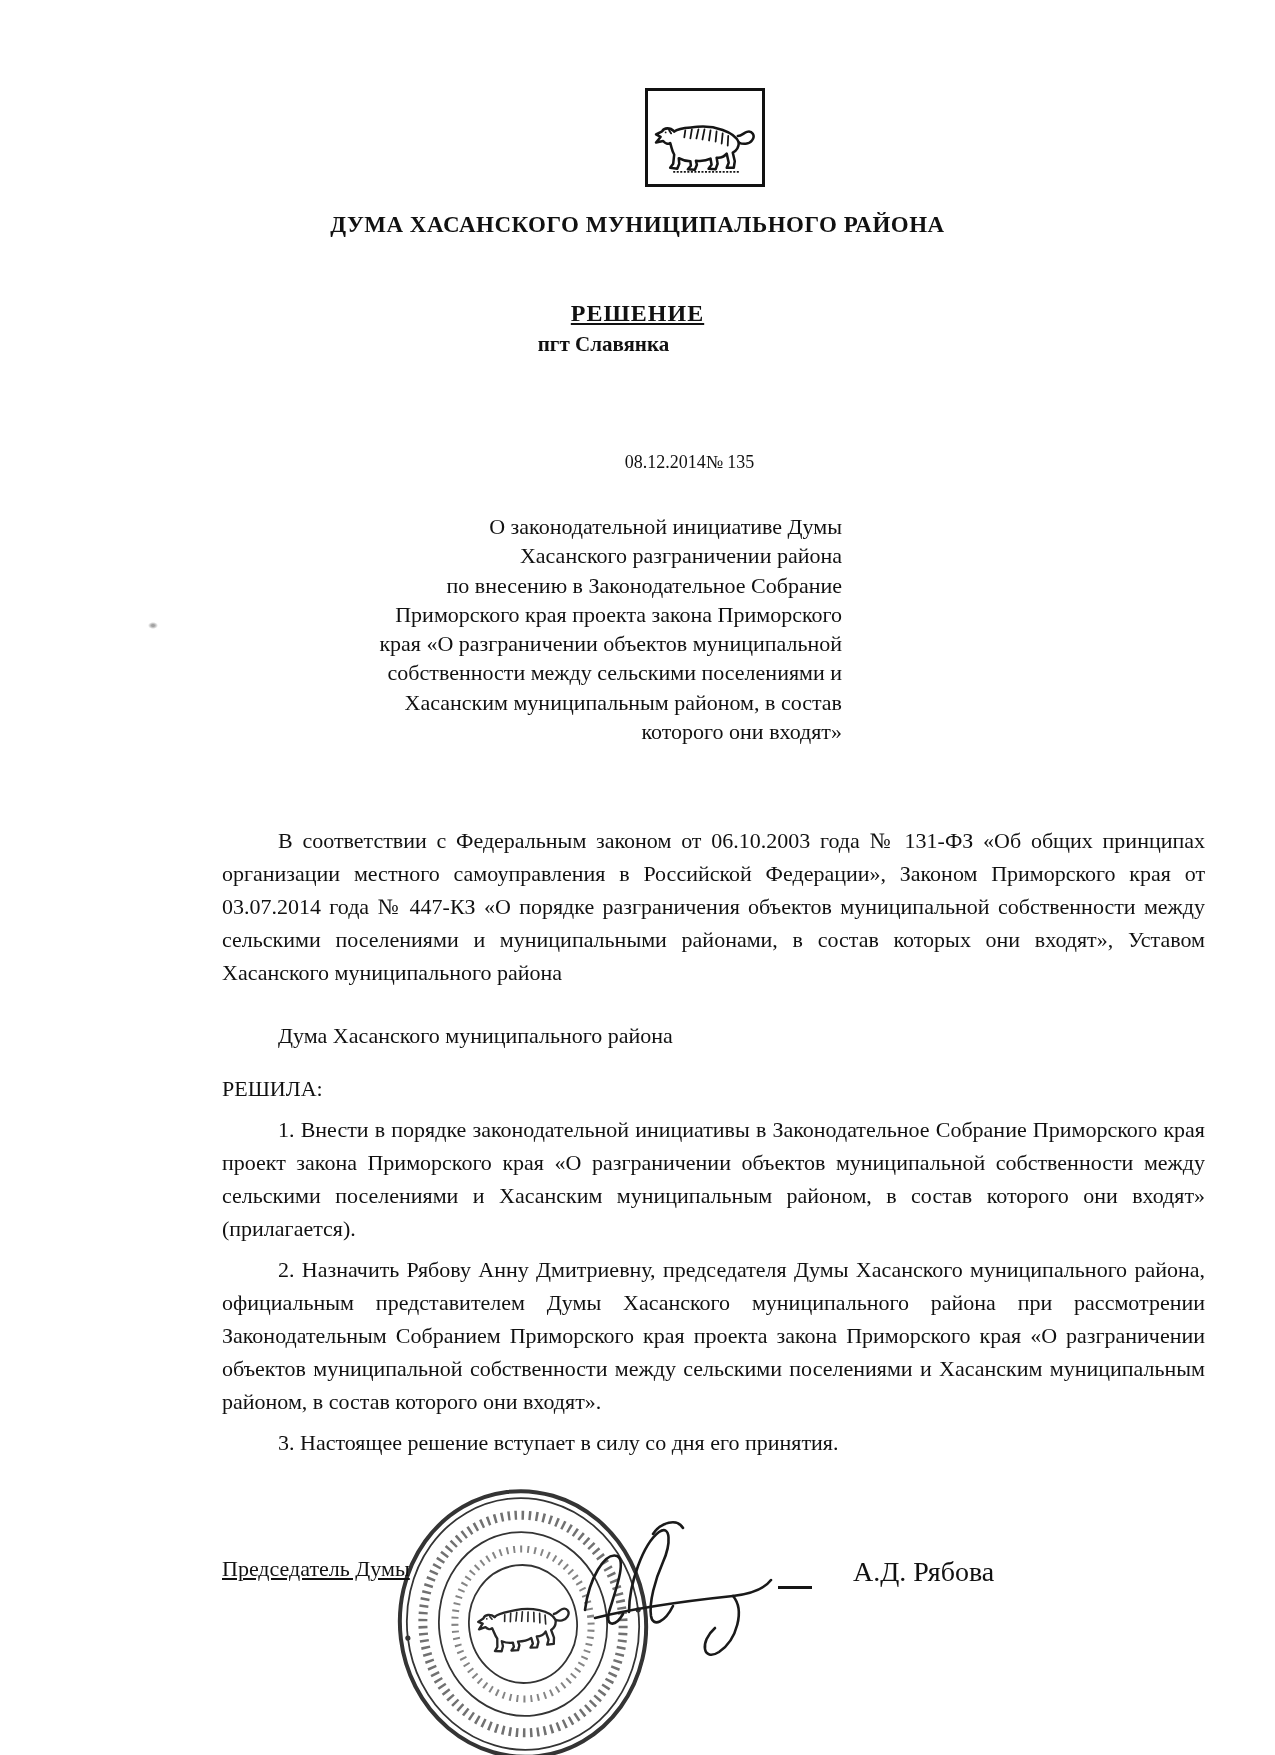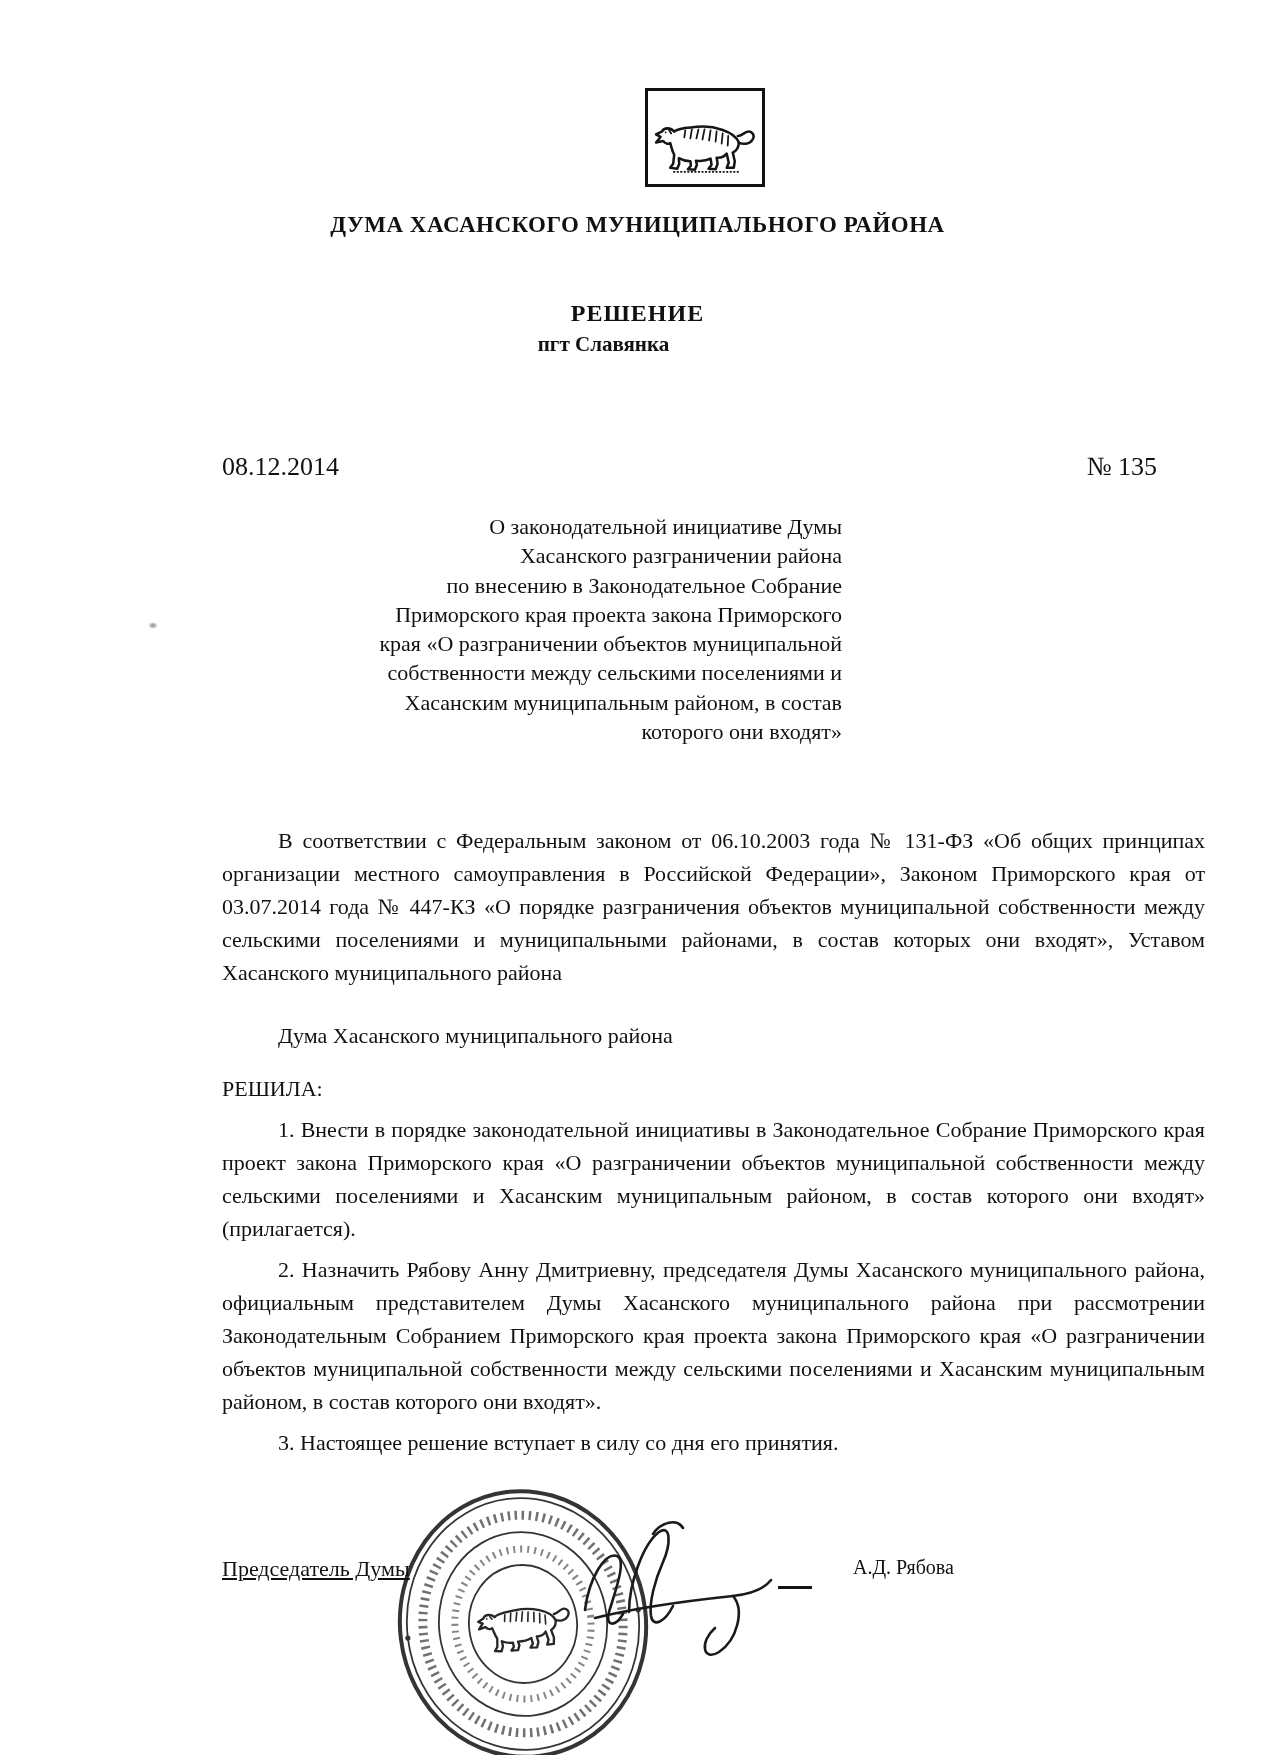--- a/index.html
+++ b/index.html
@@ -22,32 +22,32 @@
   }
   .emblem-box svg { width: 106px; height: 66px; margin-top: 6px; }
 
   
   .org-title {
     left: 0; top: 212px; width: 1275px;
     text-align: center; font-weight: bold; font-size: 23px; letter-spacing: 0.5px;
   }
   .doc-type {
     left: 0; top: 300px; width: 1275px;
-    text-align: center; font-weight: bold; font-size: 24px; letter-spacing: 1px;
+    text-align: center; font-weight: bold; font-size: 24px; letter-spacing: 1px; text-decoration: underline;
   }
   .doc-place {
     left: 0; top: 332px; width: 1207px;
     text-align: center; font-weight: bold; font-size: 21px;
   }
 
   
   .date-row {
     left: 222px; top: 452px; width: 935px;
-    display: flex; justify-content: space-between;
-    font-size: 26px;
+    display: flex; justify-content: center;
+    font-size: 18px;
   }
 
   
   .subject {
     left: 222px; top: 512px; width: 620px;
     font-size: 22px; line-height: 29.3px; text-align: right;
   }
   .subject div { white-space: nowrap; }
 
   
@@ -57,21 +57,21 @@
   }
   .body-text p { text-align: justify; text-indent: 56px; margin-top: 8px; }
   .resolver { margin-top: 30px; text-indent: 56px; }
   .resolved-label { margin-top: 20px; }
   .item-1 { margin-top: 20px; }
   .item-2 { margin-top: 8px; }
   .item-3 { margin-top: 16px; }
 
   
   .sig-position { left: 222px; top: 1556px; font-size: 22px; text-decoration: underline; }
-  .sig-name { left: 853px; top: 1556px; font-size: 20px; }
+  .sig-name { left: 853px; top: 1556px; font-size: 28px; }
   .sig-dash { left: 778px; top: 1586px; width: 34px; border-top: 3px solid #151515; }
 
   .seal {
     left: 393px; top: 1484px; width: 260px; height: 280px;
     transform: rotate(-7deg);
     opacity: 0.92;
   }
   .signature-svg { left: 563px; top: 1498px; width: 242px; height: 178px; }
 
   .scan-artifact {

